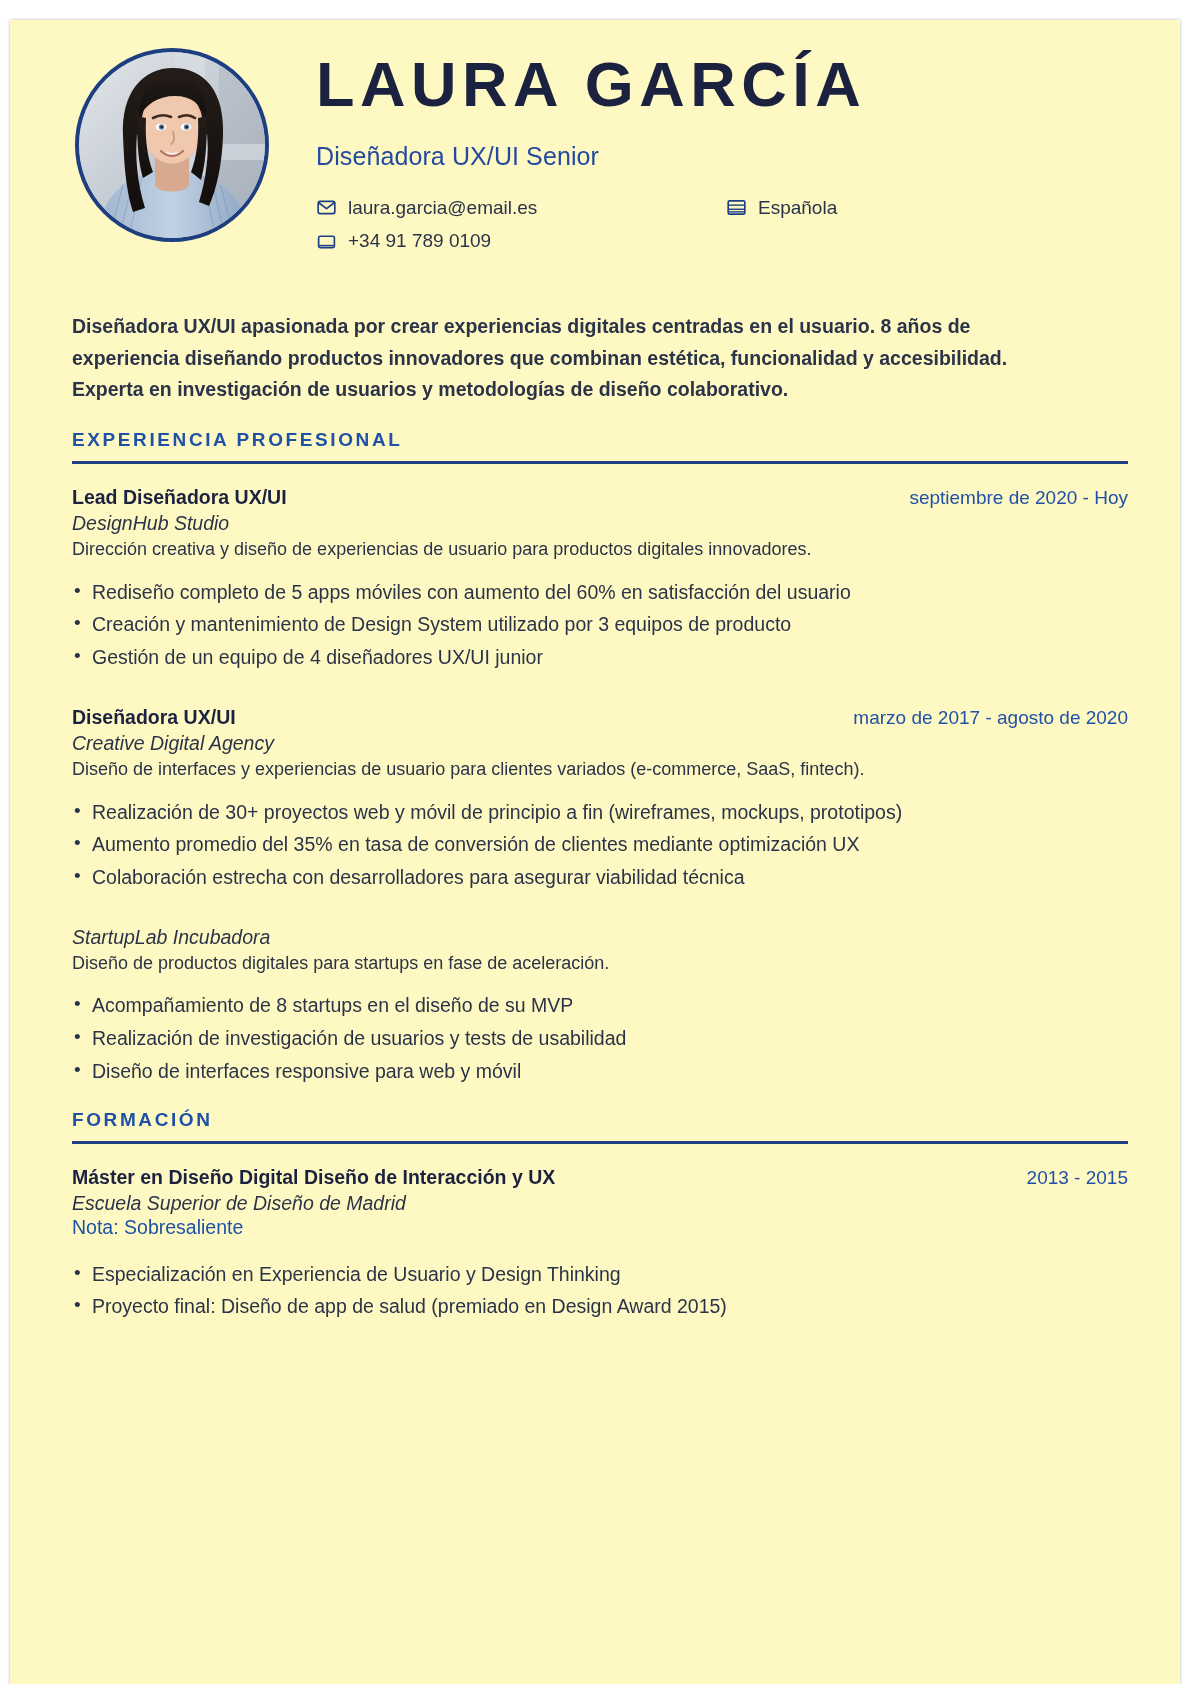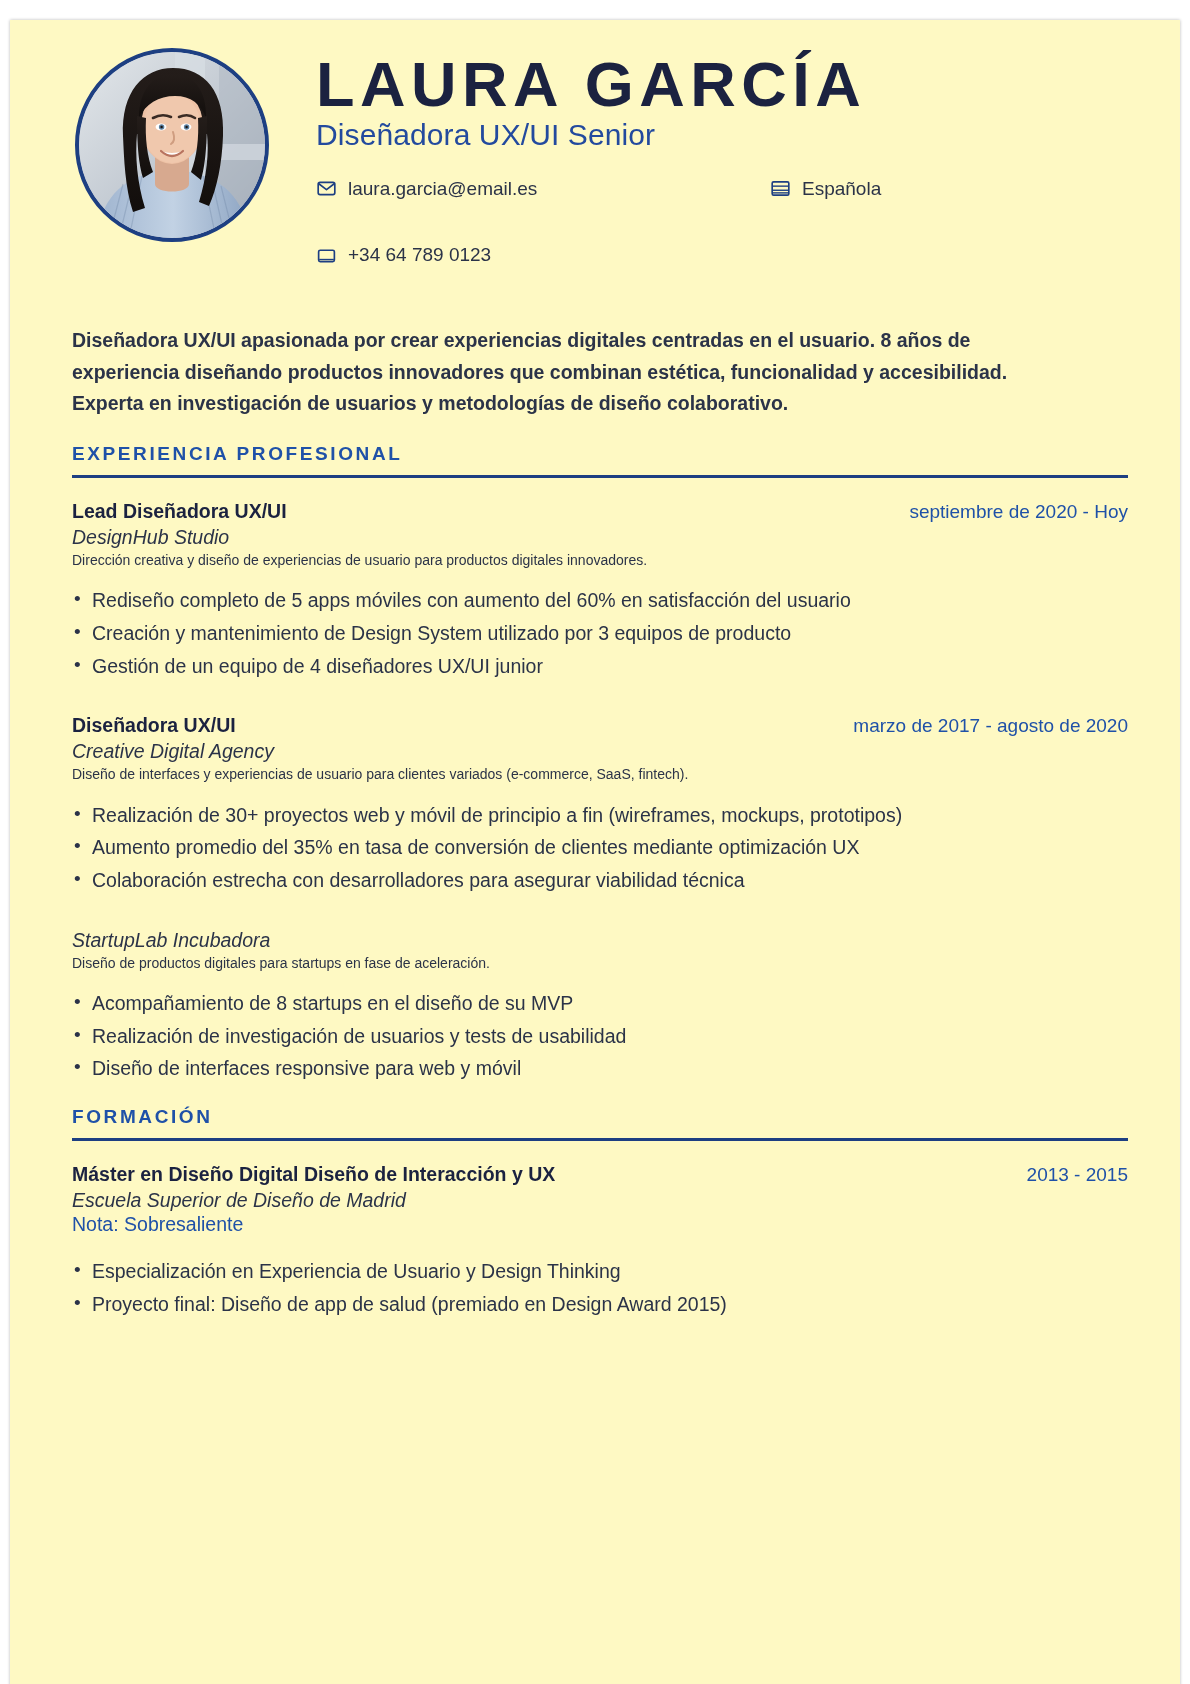--- a/index.html
+++ b/index.html
@@ -71,34 +71,33 @@
   .name {
     font-size: 63px;
     line-height: 1.04;
     font-weight: 700;
     letter-spacing: 5.5px;
     color: #1b2240;
     margin: 0;
     white-space: nowrap;
   }
   .job-title {
-    font-size: 30px;
+    font-size: 25px;
     color: #234a9e;
-    margin: 0 0 0 0;
+    margin: 24px 0 0 0;
     font-weight: 400;
     letter-spacing: 0.1px;
   }
   .contact-grid {
     margin-top: 26px;
     display: grid;
     grid-template-columns: 410px auto;
     row-gap: 11px;
     column-gap: 0;
     align-items: start;
-    gap: 44px;
   }
   .contact-item {
     display: flex;
     align-items: center;
     gap: 11px;
     font-size: 19px;
     color: #2b3348;
     line-height: 1.2;
   }
   .contact-item .ico {
@@ -154,21 +153,21 @@
     white-space: nowrap;
     font-weight: 400;
   }
   .entry-org {
     font-size: 19.5px;
     font-style: italic;
     color: #2b3348;
     margin-top: 3px;
   }
   .entry-desc {
-    font-size: 14px;
+    font-size: 18px;
     color: #2b3348;
     margin-top: 2px;
     line-height: 1.38;
   }
   .entry-note {
     font-size: 19.5px;
     color: #1f51a8;
     margin-top: 1px;
   }
   .bullets {
@@ -300,21 +299,21 @@
               <span>Española</span>
             </div>
 
             <div class="contact-item">
               <span class="ico">
                 <svg viewBox="0 0 24 24" fill="none" stroke="#1d3f82" stroke-width="1.9" xmlns="http://www.w3.org/2000/svg">
                   <rect x="3" y="6" width="18" height="13" rx="1.8"></rect>
                   <path d="M3.6 16.6 H20.4" stroke-width="1.6"></path>
                 </svg>
               </span>
-              <span>+34 64 789 0123</span>
+              <span>+34 91 789 0109</span>
             </div>
 
             <div></div>
           </div>
         </div>
       </div>
 
       <p class="summary">Diseñadora UX/UI apasionada por crear experiencias digitales centradas en el usuario. 8 años de experiencia diseñando productos innovadores que combinan estética, funcionalidad y accesibilidad. Experta en investigación de usuarios y metodologías de diseño colaborativo.</p>
 
       <div class="section">

